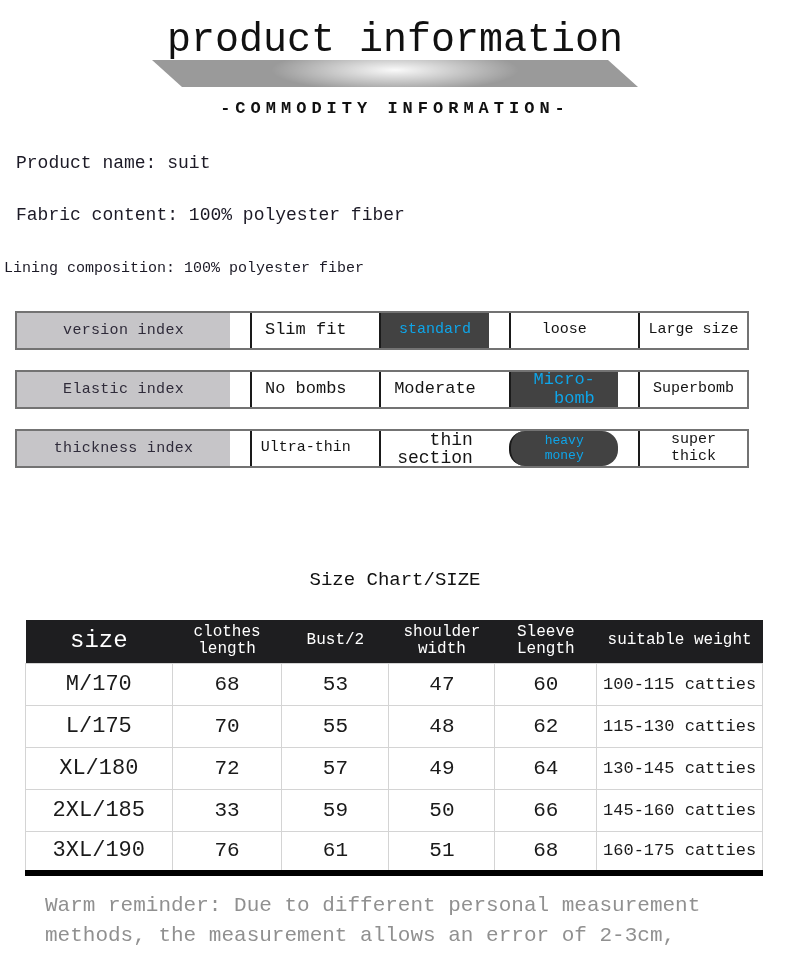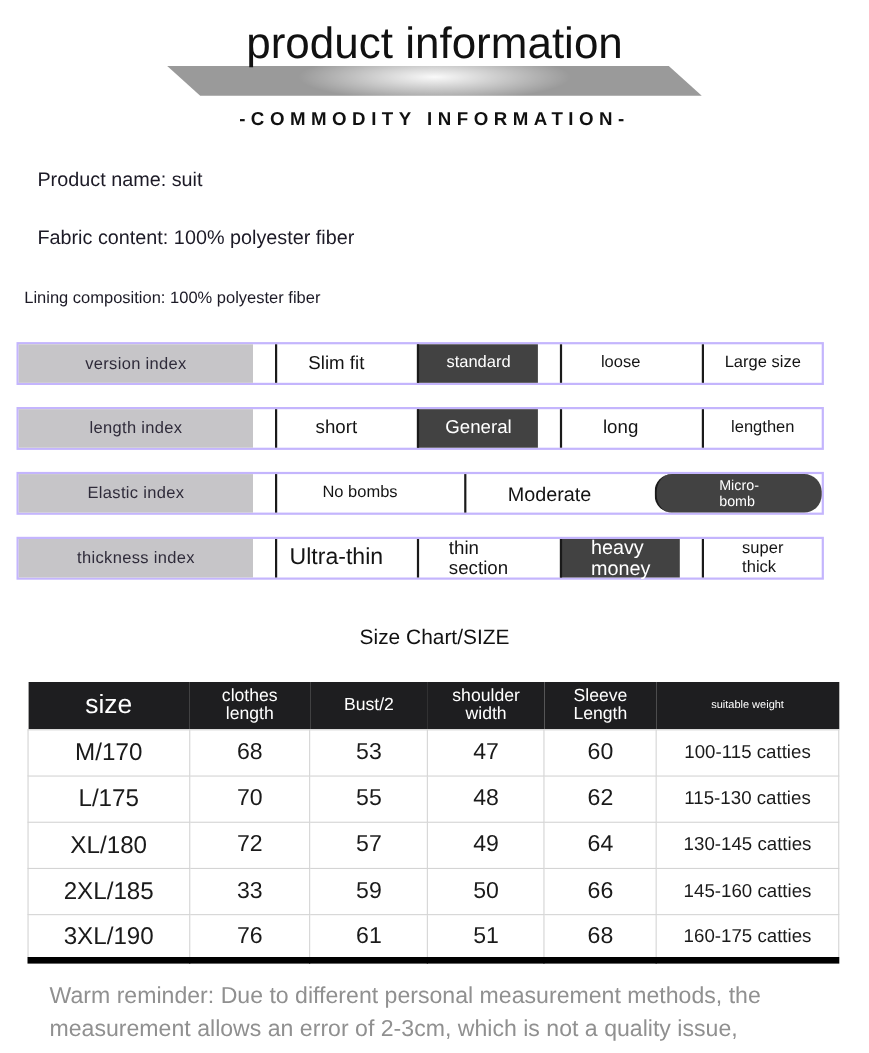--- a/index.html
+++ b/index.html
@@ -1,65 +1,65 @@
 <!DOCTYPE html>
 <html><head>
 <meta charset="utf-8">
 <style>
   * { margin:0; padding:0; box-sizing:border-box; }
   html,body { background:#ffffff; }
   body { font-family:"Liberation Sans","DejaVu Sans",sans-serif; color:#1a1a1a; }
-  .page { position:relative; width:790px; height:957px; background:#fff; overflow:hidden; }
+  .page { position:relative; width:790px; height:957px; background:#fff; overflow:hidden;font-family:Liberation Mono, monospace; }
 
   
   .banner { position:relative; height:120px; }
   .banner-shape { position:absolute; left:152px; top:60px; width:456px; height:27px;
     background:#9a9a9a; transform:skewX(48deg); transform-origin:top left; }
   .banner-glow { position:absolute; left:270px; top:48px; width:250px; height:44px;
     background:radial-gradient(ellipse at center, rgba(255,255,255,0.95) 0%, rgba(255,255,255,0) 70%); }
   .banner-title { position:absolute; left:0; top:18px; width:100%; text-align:center;
     font-size:40px; font-weight:500; color:#111; letter-spacing:0px; }
   .banner-subtitle { position:absolute; left:0; top:99px; width:100%; text-align:center;
     font-size:17px; font-weight:bold; color:#111; letter-spacing:5px; }
 
   
-  .detail-line { padding-left:16px; color:#1c1a26;margin-left:18px; }
+  .detail-line { padding-left:16px; color:#1c1a26; }
   .detail-name    { margin-top:33px; font-size:18px; }
   .detail-fabric  { margin-top:32px; font-size:18px; }
   .detail-lining  { margin-top:35px; font-size:15px; padding-left:4px; }
 
   
   .idx-wrap { position:absolute; left:15px; top:311px; width:734px; }
-  .idx-row { display:flex; height:39px; border:2px solid #c4b5fd; background:#fff; margin-bottom:20px; }
+  .idx-row { display:flex; height:39px; border:2px solid #737373; background:#fff; margin-bottom:20px; }
   .idx-label { width:29.2%; background:#c6c5c8; color:#2f2b3a; font-size:15px;
     display:flex; align-items:center; justify-content:center; letter-spacing:0.3px; }
-  .opt { flex:1; display:flex; align-items:center; justify-content:center; text-align:left;
+  .opt { flex:1; display:flex; align-items:center; justify-content:center; text-align:right;
     font-size:15px; color:#141414; border-left:2px solid #1a1a1a; white-space:pre-line; line-height:1.1;margin-left:20px; }
   .opt:first-of-type { border-left:none; }
-  .opt.selected { background:#424242; color:#ffffff; }
+  .opt.selected { background:#424242; color:#0ea5e9; }
   .idx-row:nth-of-type(1) .opt:nth-of-type(1){ font-size:19px; }
   .idx-row:nth-of-type(1) .opt:nth-of-type(2){ font-size:17px; }
   .idx-row:nth-of-type(2) .opt:nth-of-type(2){ font-size:17px; }
   .idx-row:nth-of-type(2) .opt:nth-of-type(3){ font-size:17px; }
   .idx-row:nth-of-type(2) .opt:nth-of-type(4){ font-size:17px; }
   .idx-row:nth-of-type(3) .opt:nth-of-type(3){ font-size:18px; line-height:1.0; overflow:visible; }
   .idx-row:nth-of-type(3) .opt:nth-of-type(4){ font-size:13px;border-radius:16px; }
   .idx-row:nth-of-type(4) .opt:nth-of-type(2){ font-size:21px; line-height:1.05; }
   .idx-row:nth-of-type(4) .opt:nth-of-type(3){ font-size:17px; line-height:1.05; }
   .idx-row:nth-of-type(4) .opt:nth-of-type(4){ font-size:18px; line-height:1.05; }
 
   
   .size-heading { position:absolute; left:0; top:569px; width:100%; text-align:center;
     font-size:19px; color:#111; }
   .size-table { position:absolute; left:25px; top:620px; width:738px; border-collapse:collapse;
     border-bottom:6px solid #000; table-layout:fixed;padding-left:38px; }
   .size-table thead th { background:#1e1e20; color:#fff; font-weight:400; height:43px;
     font-size:16px; white-space:pre-line; line-height:1.1; text-align:center; vertical-align:middle; }
   .size-table thead th.col-size { font-size:24px; }
-  .size-table thead th.col-weight { font-size:10px;margin-top:22px; }
+  .size-table thead th.col-weight { font-size:16px;margin-top:22px; }
   .size-table tbody td { border:1px solid #d4d4d4; height:42px; text-align:center;
     vertical-align:middle; font-size:21px; color:#1a1a1a; background:#fff; }
   .size-table tbody td.cell-weight { font-size:17px; }
   .size-table tbody td.cell-size { font-size:22px; }
 
   
   .reminder { position:absolute; left:45px; top:891px; width:672px; font-size:21px;
     line-height:1.45; color:#909090; }
 </style>
 </head>
@@ -81,34 +81,28 @@
   <div class="idx-wrap">
 
     <div class="idx-row">
       <div class="idx-label">version index</div>
       <div class="opt">Slim fit</div>
       <div class="opt selected">standard</div>
       <div class="opt">loose</div>
       <div class="opt">Large size</div>
     </div>
 
-    <div class="idx-row">
-      <div class="idx-label">length index</div>
-      <div class="opt">short</div>
-      <div class="opt selected">General</div>
-      <div class="opt">long</div>
-      <div class="opt">lengthen</div>
-    </div>
 
     <div class="idx-row">
       <div class="idx-label">Elastic index</div>
       <div class="opt">No bombs</div>
       <div class="opt">Moderate</div>
       <div class="opt selected">Micro-
 bomb</div>
+      <div class="opt">Superbomb</div>
     </div>
 
     <div class="idx-row">
       <div class="idx-label">thickness index</div>
       <div class="opt">Ultra-thin</div>
       <div class="opt">thin
 section</div>
       <div class="opt selected">heavy
 money</div>
       <div class="opt">super

